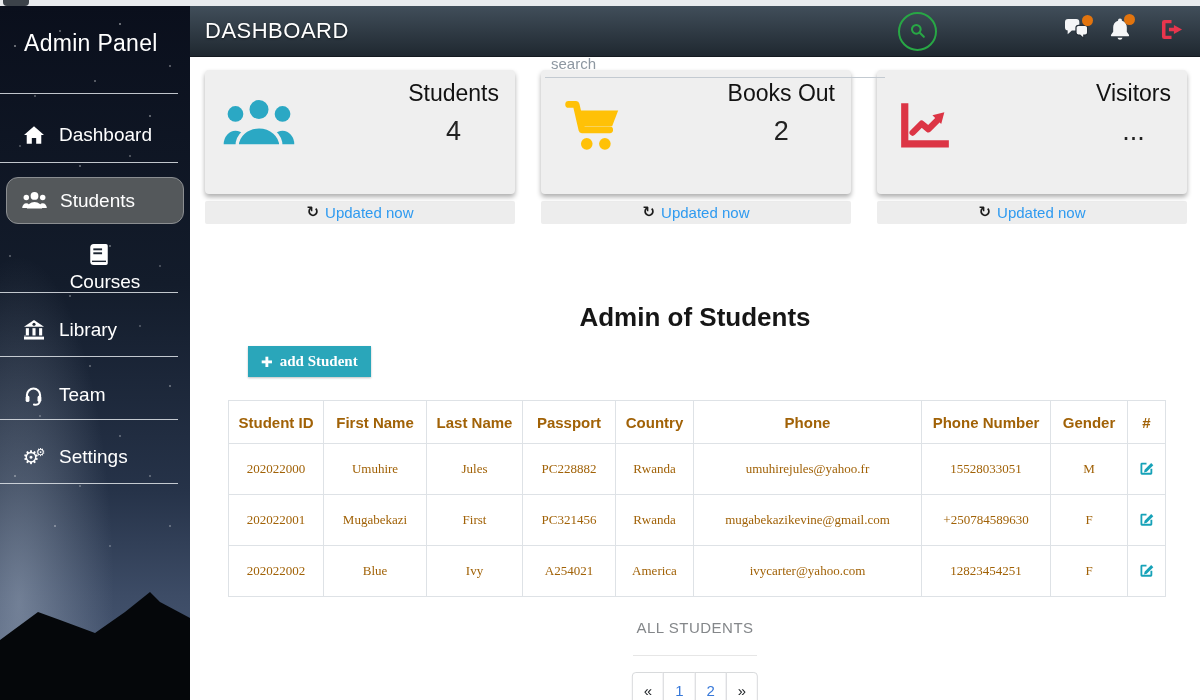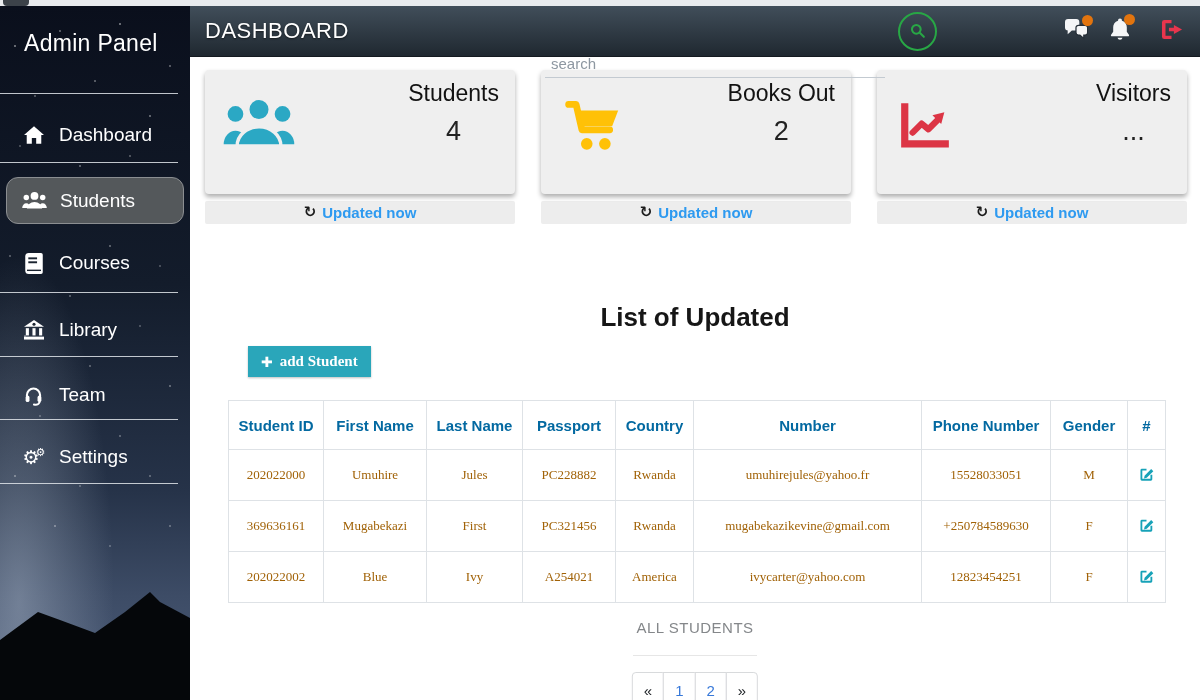--- a/index.html
+++ b/index.html
@@ -18,21 +18,21 @@
   .sb-content { position:relative; z-index:2; }
   .sb-title { color:#fff; font-size:23px; font-weight:normal; letter-spacing:.3px; margin:24px 0 0 24px; }
   .sb-hr { border:none; border-top:1px solid rgba(225,229,234,.85); width:178px; }
   .hr1 { margin-top:36px; }
   .nav-item { display:flex; align-items:center; height:38px; padding-left:20px; color:#fff; font-size:19px; cursor:pointer; }
   .nav-item .icn { width:27px; display:flex; justify-content:center; margin-right:12px; flex:0 0 27px; }
   .item-dashboard { margin-top:22px; }
   .hr2 { margin-top:8px; }
   .nav-item.active { margin:14px 6px 0 6px; height:47px; border-radius:12px;
     background:#54585b; border:1px solid #8b8e91; padding-left:14px; }
-  .item-courses { margin-top:20px; }
+  .item-courses { margin-top:20px;flex-direction:column; }
   .hr3 { margin-top:10px; }
   .item-library { margin-top:18px;text-align:right; }
   .hr4 { margin-top:7px; }
   .item-team { margin-top:19px; }
   .hr5 { margin-top:5px; }
   .item-settings { margin-top:18px; }
   .hr6 { margin-top:7px; }
   .gear-box { position:relative; width:22px; height:22px; }
   .gear-glyph { font-family:"DejaVu Sans", sans-serif; color:#fff; font-size:19px; line-height:22px; position:absolute; left:0; top:0; }
   .gear-glyph.small { font-size:11px; left:13px; top:-4px; }
@@ -56,32 +56,32 @@
   .cards-row { position:absolute; top:13px; left:15px; display:flex; gap:26px; }
   .panel { width:310px; }
   .card { position:relative; height:124px; background:#efefef; border-radius:4px; box-shadow:0 3px 5px rgba(0,0,0,.32); }
   .card-icon { position:absolute; left:18px; top:26px; }
   .card-text { position:absolute; right:16px; top:10px; text-align:center; }
   .card-title { font-size:23px; color:#121212; }
   .card-value { font-size:27px; color:#222; margin-top:9px; }
   .card-footer { margin-top:7px; height:23px; background:#ededed; border-radius:2px;
     display:flex; align-items:center; justify-content:center; gap:6px; font-size:15px; }
   .refresh-glyph { font-family:"DejaVu Sans", sans-serif; color:#1b1b1b; font-weight:bold; font-size:15px; line-height:1; }
-  .footer-label { color:#2e9af0;font-weight:bold; }
+  .footer-label { color:#2e9af0; }
 
   .section-heading { position:absolute; top:245px; left:0; width:100%; text-align:center; font-size:26px; color:#161616; }
   .add-btn { position:absolute; left:58px; top:289px; height:31px; padding:0 13px; background:#2aa6ba; border:none;
     color:#fff; font-family:"Liberation Serif", serif; font-weight:bold; font-size:15px; cursor:pointer;
     display:flex; align-items:center; gap:7px; box-shadow:0 1px 2px rgba(0,0,0,.25); }
   .plus-glyph { font-family:"DejaVu Sans", sans-serif; font-size:14px; font-weight:bold; }
   .showing-text { position:absolute; top:321px; left:0; width:100%; text-align:center; font-size:15px; color:#404448; }
 
   .students-table { position:absolute; left:38px; top:343px; width:937px; border-collapse:collapse; table-layout:fixed; }
   .students-table th, .students-table td { border:1px solid #dee2e6; text-align:center; vertical-align:middle; overflow:hidden; }
-  .students-table th { height:49px; font-size:15px; font-weight:bold; color:#0369a1; }
+  .students-table th { height:43px; font-size:15px; font-weight:bold; color:#a16207; }
   .students-table td { height:51px; font-size:13px; color:#a16207;font-family:Liberation Serif, serif; }
   .edit-btn { background:none; border:none; cursor:pointer; padding:2px; line-height:0; }
 
   .all-students { position:absolute; top:562px; left:0; width:100%; text-align:center; font-size:15px; color:#84878a; letter-spacing:.5px; }
   .mini-hr { position:absolute; top:598px; left:50%; transform:translateX(-50%); width:124px; border:none; border-top:1px solid #e6e6e6; }
   .pagination { position:absolute; top:615px; left:50%; transform:translateX(-50%); display:flex; }
   .page-btn { min-width:31px; height:36px; padding:0 11px; background:#fff; border:1px solid #d8dadc; margin-left:-1px;
     display:flex; align-items:center; justify-content:center; font-size:15px; color:#212529; cursor:pointer; }
   .page-btn:first-child { border-radius:4px 0 0 4px; margin-left:0; }
   .page-btn:last-child { border-radius:0 4px 4px 0; }
@@ -331,21 +331,21 @@
           <div class="card-value">...</div>
         </div>
       </div>
       <div class="card-footer">
         <span class="refresh-glyph">↻</span>
         <span class="footer-label">Updated now</span>
       </div>
     </div>
   </div>
 
-  <h2 class="section-heading">List of Updated</h2>
+  <h2 class="section-heading">Admin of Students</h2>
 
   <button class="add-btn">
     <span class="plus-glyph">✚</span>
     <span>add Student</span>
   </button>
 
 
   <table class="students-table">
     <colgroup>
       <col style="width:95px">
@@ -358,21 +358,21 @@
         <col style="width:77px">
         <col style="width:38px">
     </colgroup>
     <thead>
       <tr>
         <th>Student ID</th>
         <th>First Name</th>
         <th>Last Name</th>
         <th>Passport</th>
         <th>Country</th>
-        <th>Number</th>
+        <th>Phone</th>
         <th>Phone Number</th>
         <th>Gender</th>
         <th>#</th>
       </tr>
     </thead>
     <tbody>
         <tr>
       <td>202022000</td>
       <td>Umuhire</td>
       <td>Jules</td>
@@ -386,21 +386,21 @@
           <span>
             <svg width="19" height="19" viewBox="0 0 24 24" fill="#17a2b8">
               <path d="M19.3 12.3 V18 a1.8 1.8 0 0 1 -1.8 1.8 H6.2 A1.8 1.8 0 0 1 4.4 18 V6.6 A1.8 1.8 0 0 1 6.2 4.8 h5.8 v2.3 H6.7 v10.4 h10.3 v-5.2 z"></path>
               <path d="M9.6 13.5 L17.9 5.2 l2.7 2.7 -8.3 8.3 -3.4 .7 z"></path>
             </svg>
           </span>
         </button>
       </td>
     </tr>
         <tr>
-      <td>369636161</td>
+      <td>202022001</td>
       <td>Mugabekazi</td>
       <td>First</td>
       <td>PC321456</td>
       <td>Rwanda</td>
       <td>mugabekazikevine@gmail.com</td>
       <td>+250784589630</td>
       <td>F</td>
       <td>
         <button class="edit-btn">
           <span>

